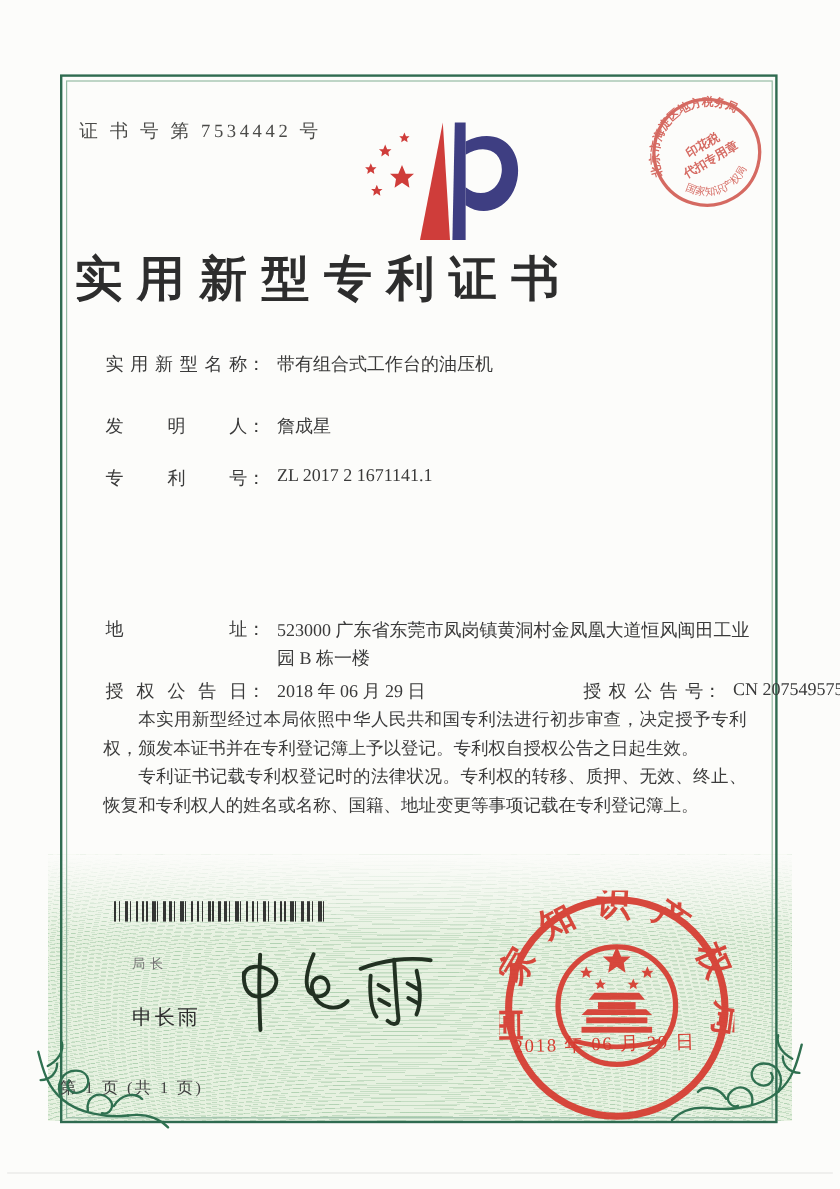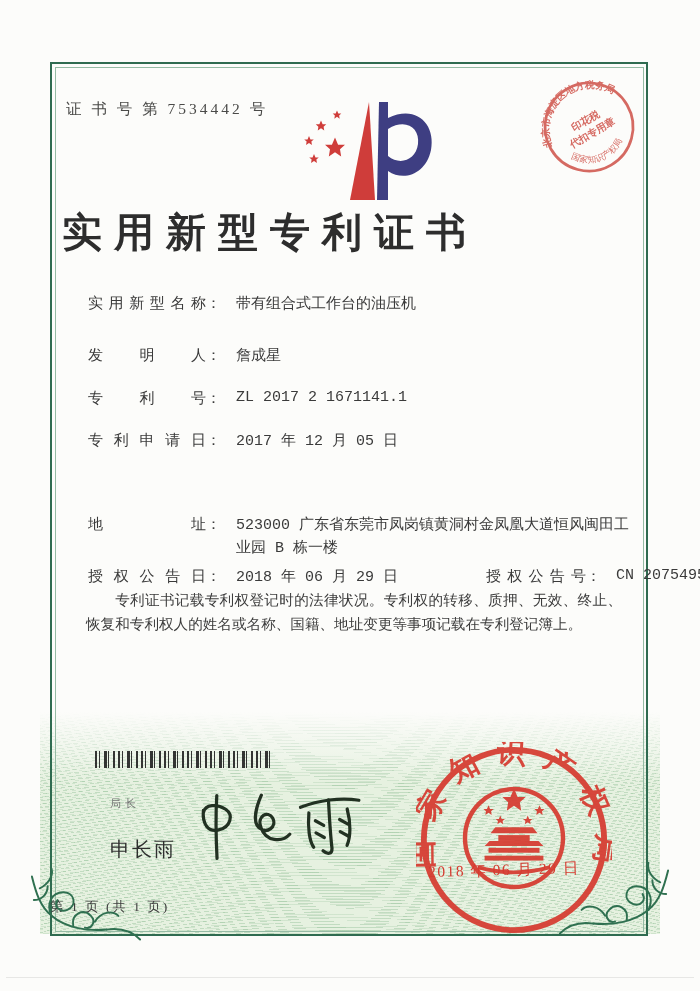--- a/index.html
+++ b/index.html
@@ -19,39 +19,39 @@
     background:linear-gradient(#fcfcfa,rgba(252,252,250,0));}
   .bottom-scan-line{position:absolute;left:6px;top:977px;width:688px;height:1px;background:#e7e7e5;}
   
   .cert-no{position:absolute;left:66px;top:99px;z-index:4;font-size:15.5px;letter-spacing:3px;color:#4a4a48;text-align:center;}
   .logo{position:absolute;left:278px;top:96px;width:160px;height:112px;z-index:4;}
   .tax-stamp{position:absolute;left:534px;top:72px;width:110px;height:110px;z-index:5;
              transform:rotate(-30deg);opacity:.85;}
   .title{position:absolute;left:50px;top:205px;width:594px;z-index:4;text-align:left;
          font-size:40px;font-weight:bold;letter-spacing:12px;text-indent:12px;color:#2d2d2d;}
   
-  .row{position:absolute;left:88px;z-index:4;font-size:15px;white-space:nowrap;font-family:Liberation Mono, monospace;}
+  .row{position:absolute;left:88px;z-index:4;font-size:15px;white-space:nowrap;}
   .lbl{display:inline-block;width:118px;text-align:justify;text-align-last:justify;vertical-align:top;}
   .colon{display:inline-block;vertical-align:top;}
   .val{display:inline-block;margin-left:6px;vertical-align:top;}
   .val-wrap{white-space:normal;width:404px;line-height:1.5;}
   .row-grantno{position:absolute;left:398px;top:0;}
   .lbl-sm{display:inline-block;width:100px;text-align:justify;text-align-last:justify;}
   
   .body-text{position:absolute;left:86px;top:588px;width:536px;z-index:4;
              font-size:14.6px;line-height:24px;text-align:justify;color:#3c3c3c;}
   .body-text p{margin:0;text-indent:2em;}
   
   .barcode{position:absolute;left:95px;top:751px;width:177px;height:17px;z-index:4;opacity:.88;
     background:repeating-linear-gradient(90deg,
       #1b1b1b 0 2px,transparent 2px 4px,#1b1b1b 4px 5px,transparent 5px 9px,
       #1b1b1b 9px 12px,transparent 12px 13px,#1b1b1b 13px 14px,transparent 14px 18px,
       #1b1b1b 18px 20px,transparent 20px 23px);}
   .sig-role{position:absolute;left:110px;top:796px;z-index:4;font-size:11px;letter-spacing:4px;color:#737373;}
-  .sig-name{position:absolute;left:110px;top:836px;z-index:4;font-size:20px;letter-spacing:2px;color:#2f2f2f;}
+  .sig-name{position:absolute;left:110px;top:836px;z-index:4;font-size:17px;letter-spacing:2px;color:#2f2f2f;}
   .signature-svg{position:absolute;left:196px;top:784px;width:172px;height:76px;z-index:5;transform:rotate(-3deg);}
   .seal{position:absolute;left:416px;top:742px;width:196px;height:196px;z-index:5;opacity:.93;}
   .seal-date{position:absolute;left:428px;top:860px;z-index:6;font-size:15.5px;letter-spacing:1.5px;
              color:#d63b30;transform:rotate(-1.5deg);white-space:nowrap;}
   .footer{position:absolute;left:50px;top:898px;width:594px;z-index:4;text-align:left;
           font-size:13.5px;letter-spacing:2px;color:#3f3f3f;}
   .flourish{position:absolute;z-index:6;}
   .flourish-left{left:26px;top:866px;width:118px;height:80px;}
   .flourish-right{left:556px;top:858px;width:118px;height:84px;transform:scaleX(-1);}
   .hidden-defs{position:absolute;width:0;height:0;}
@@ -138,38 +138,35 @@
     <span class="val">带有组合式工作台的油压机</span>
   </div>
   <div class="row" style="top:346px">
     <span class="lbl">发明人</span><span class="colon">：</span>
     <span class="val">詹成星</span>
   </div>
   <div class="row" style="top:389px">
     <span class="lbl">专利号</span><span class="colon">：</span>
     <span class="val">ZL 2017 2 1671141.1</span>
   </div>
-  <div class="row" style="top:431px">
-    <span class="lbl">专利申请日</span><span class="colon">：</span>
-    <span class="val">2017 年 12 月 05 日</span>
-  </div>
   <div class="row" style="top:515px">
     <span class="lbl">地址</span><span class="colon">：</span>
     <span class="val val-wrap">523000 广东省东莞市凤岗镇黄洞村金凤凰大道恒风闽田工业园 B 栋一楼</span>
   </div>
   <div class="row" style="top:567px">
     <span class="lbl">授权公告日</span><span class="colon">：</span>
     <span class="val">2018 年 06 月 29 日</span>
     <span class="row-grantno">
       <span class="lbl-sm">授权公告号</span><span class="colon">：</span>
       <span class="val">CN 207549575 U</span>
     </span>
   </div>
 
   <div class="body-text">
+    <p>本实用新型经过本局依照中华人民共和国专利法进行初步审查，决定授予专利权，颁发本证书并在专利登记簿上予以登记。专利权自授权公告之日起生效。</p>
     <p>专利证书记载专利权登记时的法律状况。专利权的转移、质押、无效、终止、恢复和专利权人的姓名或名称、国籍、地址变更等事项记载在专利登记簿上。</p>
   </div>
 
   <div class="barcode"></div>
 
   <div class="sig-role">局长</div>
   <div class="sig-name">申长雨</div>
   <svg class="signature-svg" viewBox="0 0 170 75">
     <g fill="none" stroke="#223122" stroke-width="3.2" stroke-linecap="round">
       <path d="M22,8 C20,26 19,48 19,70"></path>

